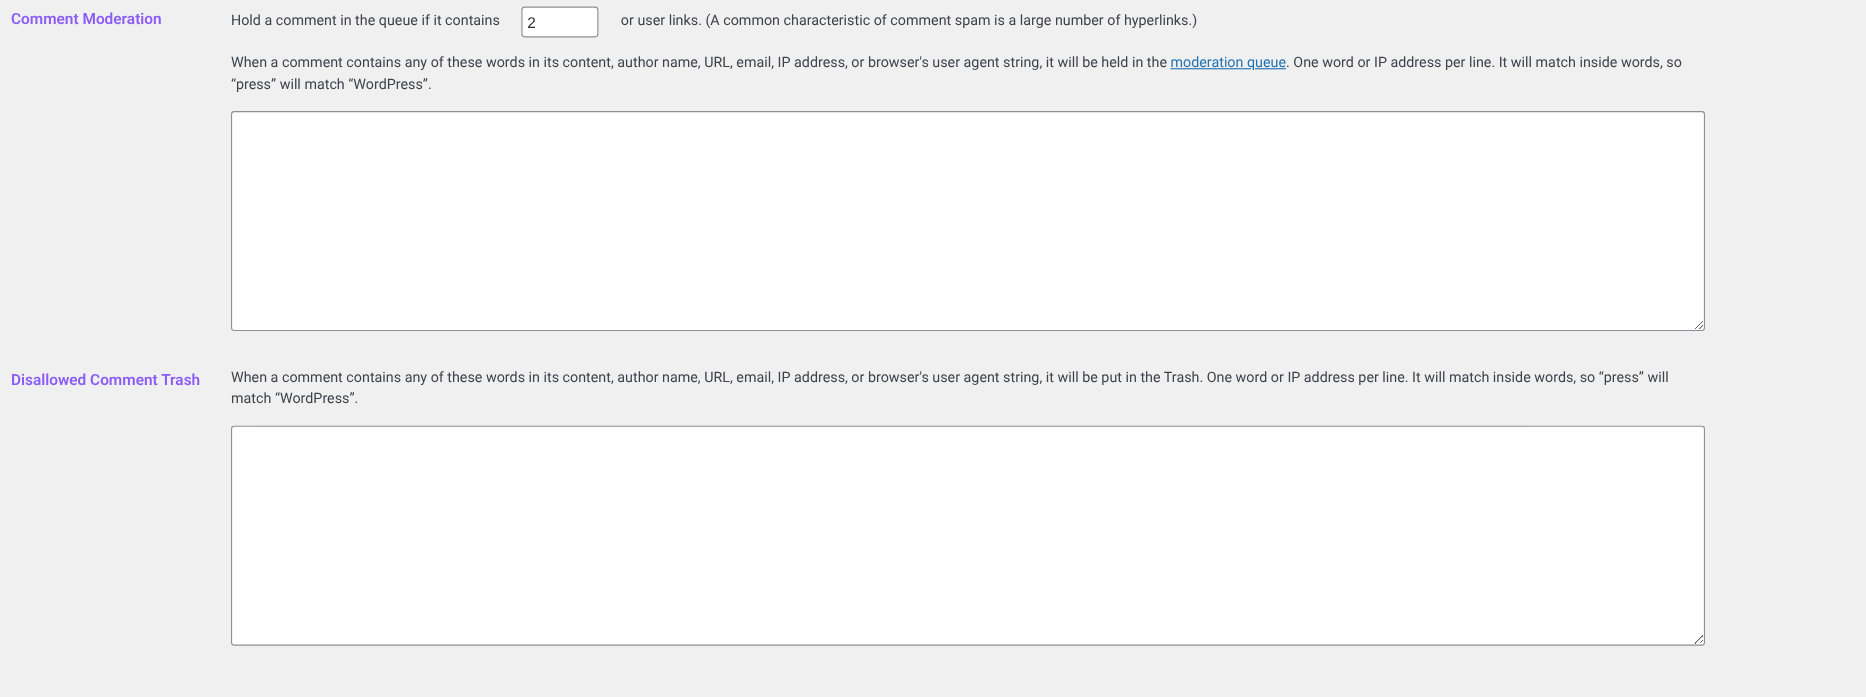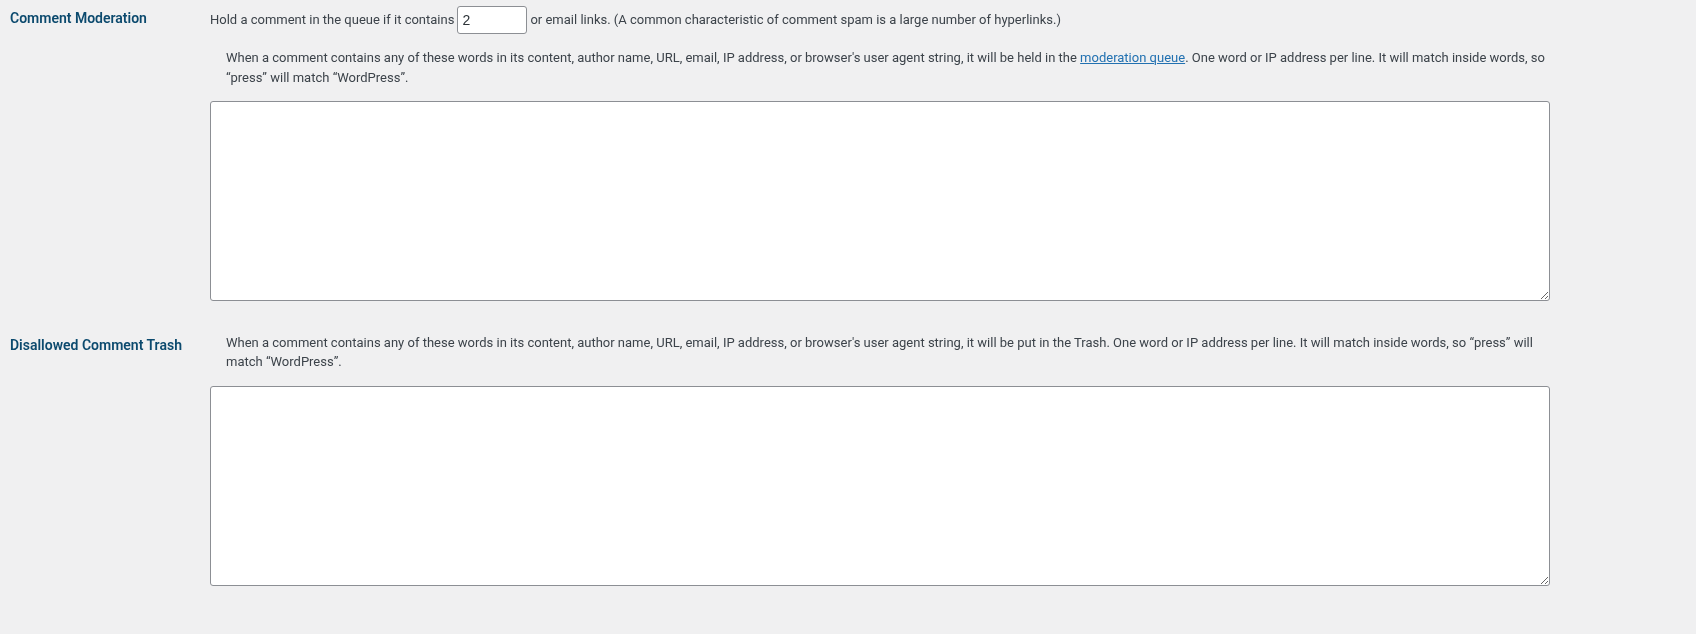--- a/index.html
+++ b/index.html
@@ -16,47 +16,47 @@
     width: 100%;
     border-collapse: collapse;
   }
   .form-table th {
     text-align: left;
     vertical-align: top;
     padding: 10px 10px 20px 10px;
     width: 200px;
     font-weight: 600;
     font-size: 14px;
-    color: #0c4a6e;
+    color: #8b5cf6;
   }
   .form-table td {
     padding: 6px 10px 20px 10px;
     vertical-align: top;
     line-height: 1.5;
   }
   .moderation-line {
     display: flex;
     align-items: center;
     flex-wrap: wrap;
-    gap: 3px;
+    gap: 20px;
     margin-bottom: 14px;
     color: #3c434a;
   }
   input[type="number"] {
     width: 70px;
     padding: 0 4px;
     height: 28px;
     border: 1px solid #8c8f94;
     border-radius: 3px;
     background: #fff;
     font-size: 14px;
     color: #2c3338;
   }
   .desc {
-    margin: 0 0 14px 16px;
+    margin: 0 0 14px 0;
     color: #3c434a;
     line-height: 1.5;
     max-width: 1340px;
   }
   textarea.large-text {
     width: 1340px;
     height: 200px;
     padding: 6px 8px;
     border: 1px solid #8c8f94;
     border-radius: 3px;
@@ -74,21 +74,21 @@
 <body>
 
 <table class="form-table">
   <tbody>
     <tr>
       <th>Comment Moderation</th>
       <td>
         <div class="moderation-line">
           <span>Hold a comment in the queue if it contains</span>
           <input type="number" step="1" min="0" value="2" style="">
-          <span>or email links. (A common characteristic of comment spam is a large number of hyperlinks.)</span>
+          <span>or user links. (A common characteristic of comment spam is a large number of hyperlinks.)</span>
         </div>
         <p class="desc">
           <span>When a comment contains any of these words in its content, author name, URL, email, IP address, or browser's user agent string, it will be held in the </span><a href="#" class="link">moderation queue</a><span>. One word or IP address per line. It will match inside words, so “press” will match “WordPress”.</span>
         </p>
         <textarea class="large-text" style=""></textarea>
       </td>
     </tr>
     <tr>
       <th>Disallowed Comment Trash</th>
       <td>

